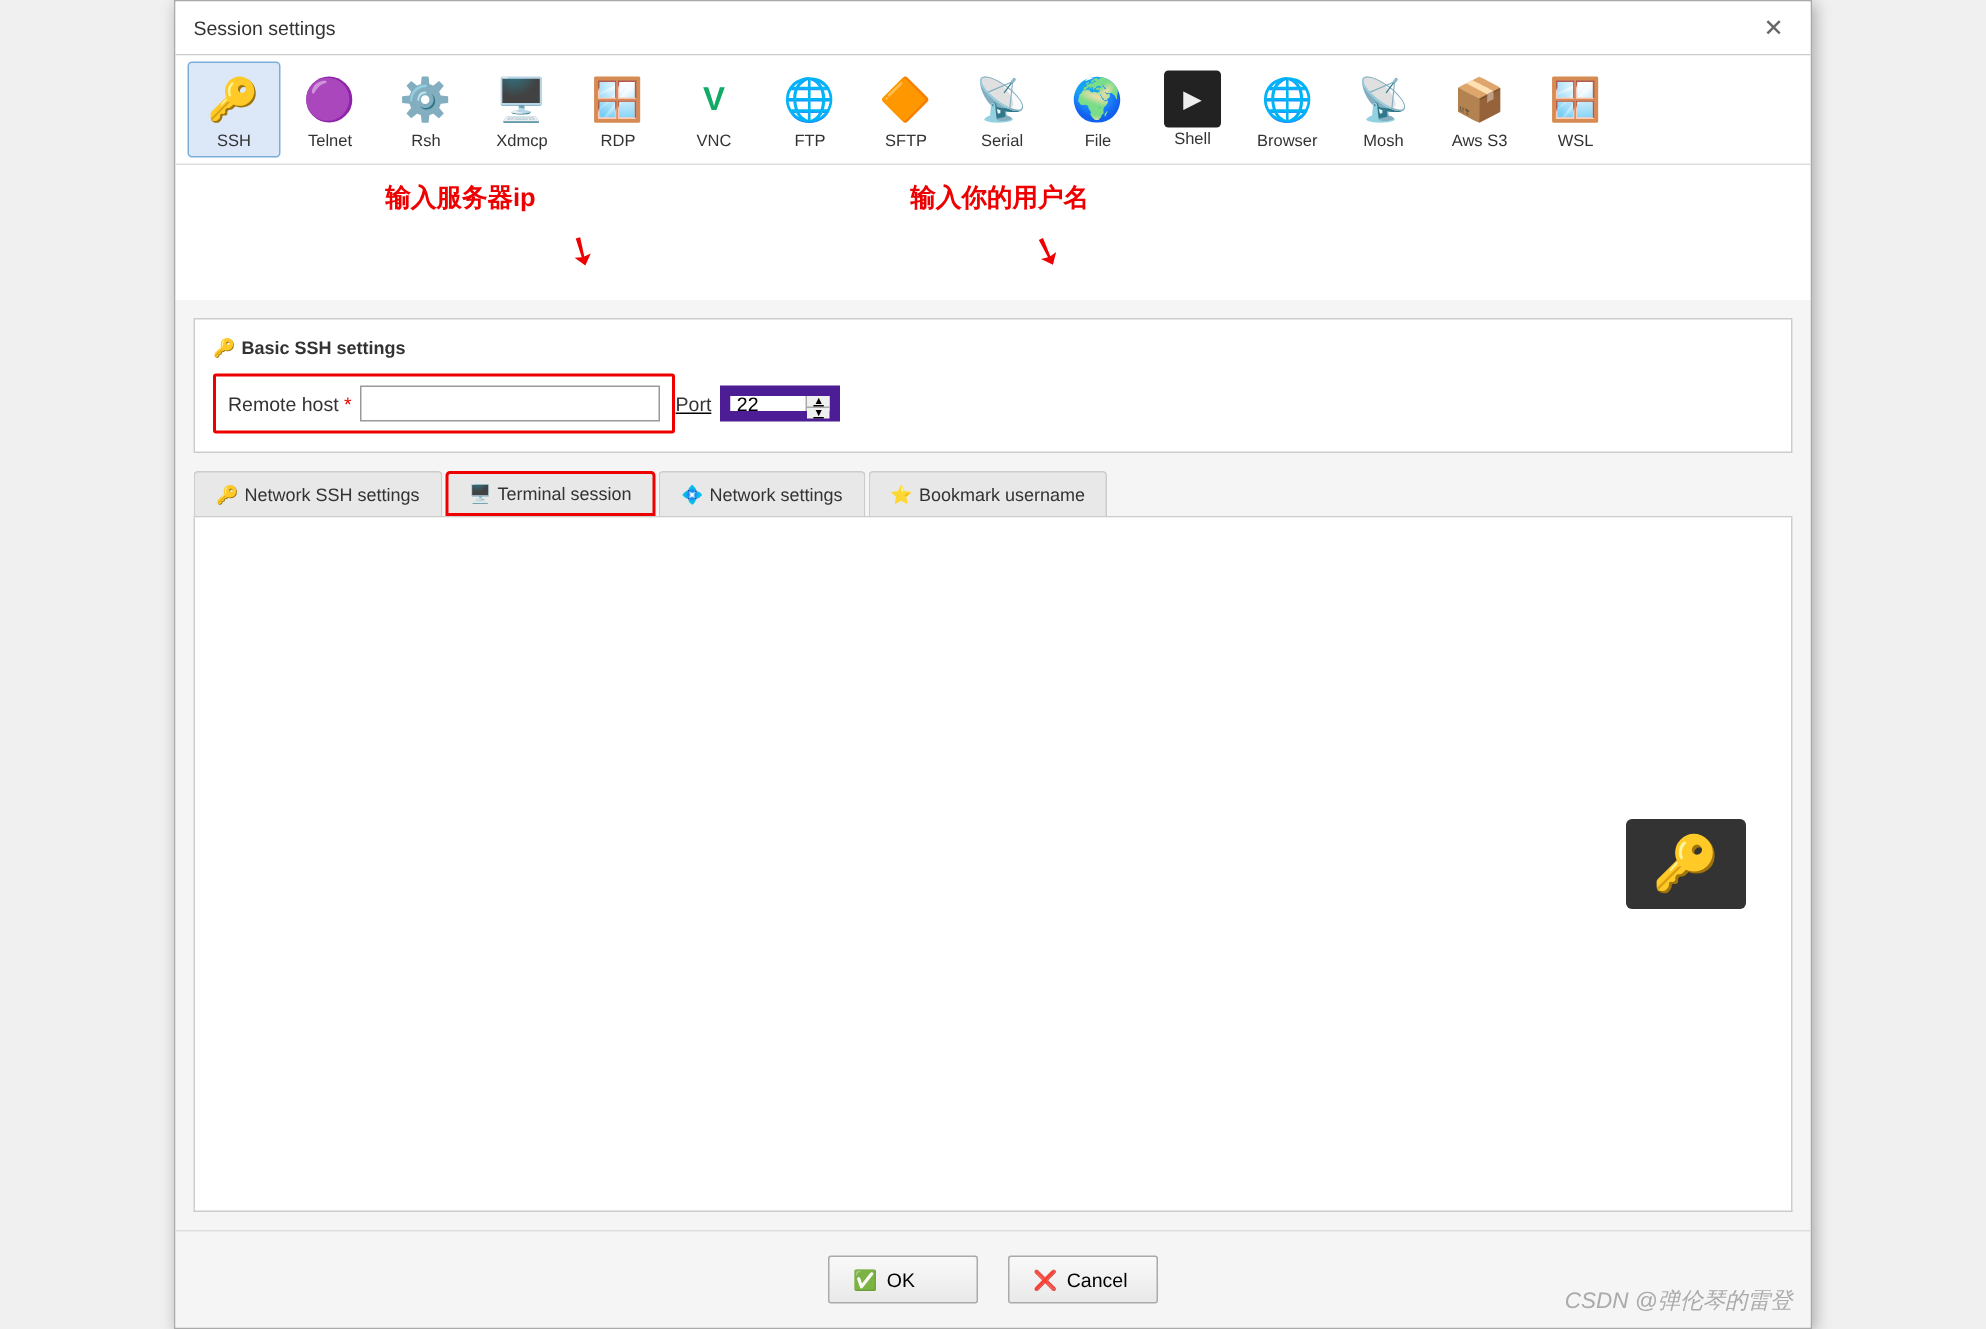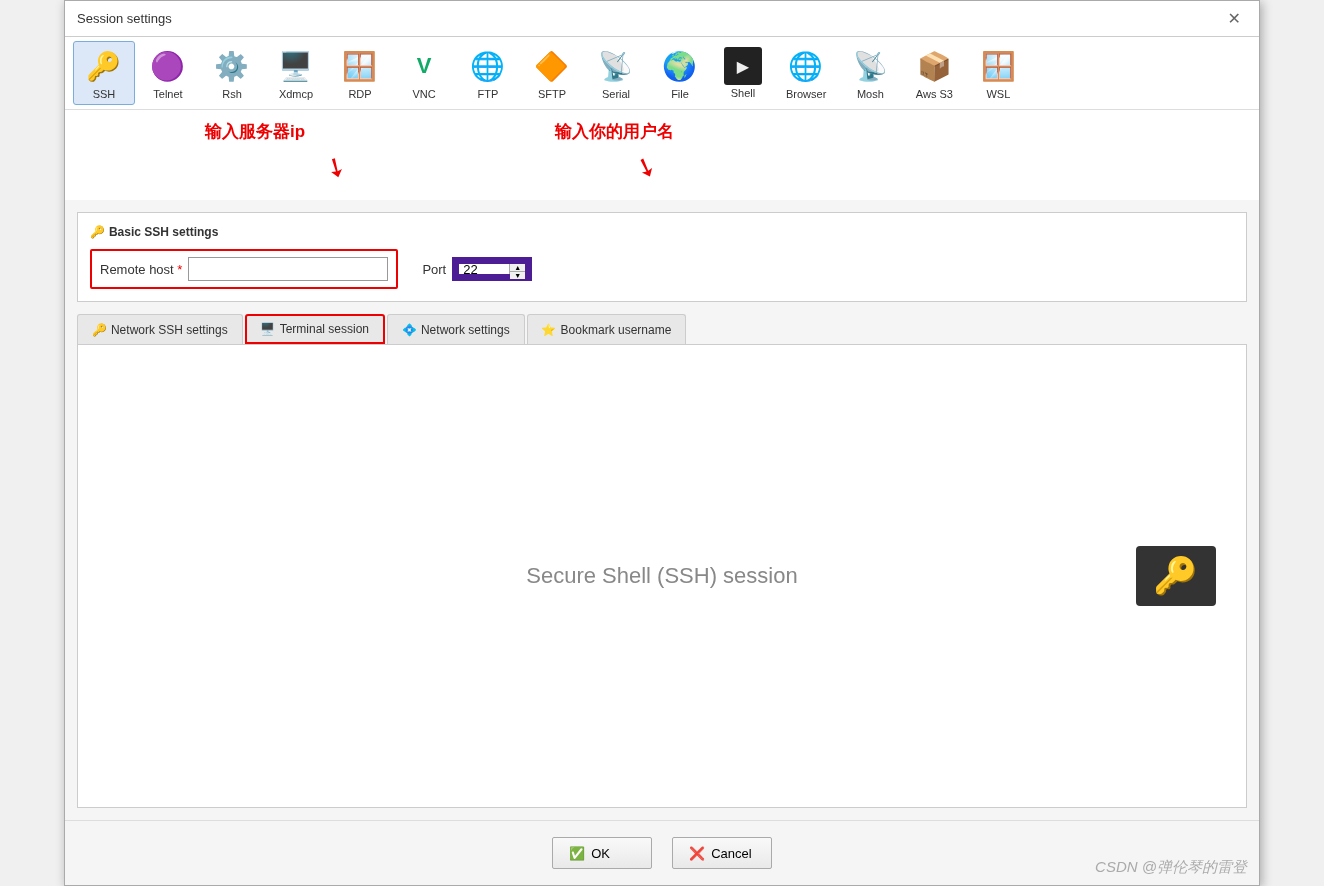--- a/index.html
+++ b/index.html
@@ -6,21 +6,21 @@
     body {
       font-family: 'Segoe UI', Arial, sans-serif;
       background: #f0f0f0;
       display: flex;
       justify-content: center;
       align-items: center;
       min-height: 100vh;
       font-size: 13px;
     }
     .dialog {
-      width: 1196px;
+      width: 1092px;
       height: 886px;
       background: #f5f5f5;
       border: 1px solid #aaa;
       box-shadow: 2px 2px 10px rgba(0,0,0,0.3);
       display: flex;
       flex-direction: column;
       position: relative;
     }
     .title-bar {
       background: #fff;
@@ -104,21 +104,21 @@
       color: #333;
       margin-bottom: 10px;
       display: flex;
       align-items: center;
       gap: 4px;
     }
 
     .basic-fields {
       display: flex;
       align-items: center;
-      gap: 24px;
+      gap: 0;
     }
 
     .field-group {
       display: flex;
       align-items: center;
       gap: 6px;
     }
 
     .field-label {
       font-size: 13px;
@@ -159,20 +159,21 @@
       display: flex;
       align-items: center;
       justify-content: center;
       font-size: 14px;
     }
 
     .port-group {
       display: flex;
       align-items: center;
       gap: 6px;
+      text-decoration: underline;
     }
     .port-input-wrap {
       display: flex;
       align-items: stretch;
       border: 7px solid #4c1d95;
       height: 24px;
     }
     .port-input {
       width: 50px;
       border: none;
@@ -473,21 +474,20 @@
         </div>
 
         <div class="tab">
           <span>⭐</span>
           <span>Bookmark username</span>
         </div>
 
       </div>
 
       <div class="tab-content">
-        <span class="session-text">Secure Shell (SSH) session</span>
         <div class="ssh-key-icon">🔑</div>
       </div>
     </div>
 
   </div>
 
   <div class="footer">
     <button class="footer-btn">
       <span>✅</span>
       <span>OK</span>

